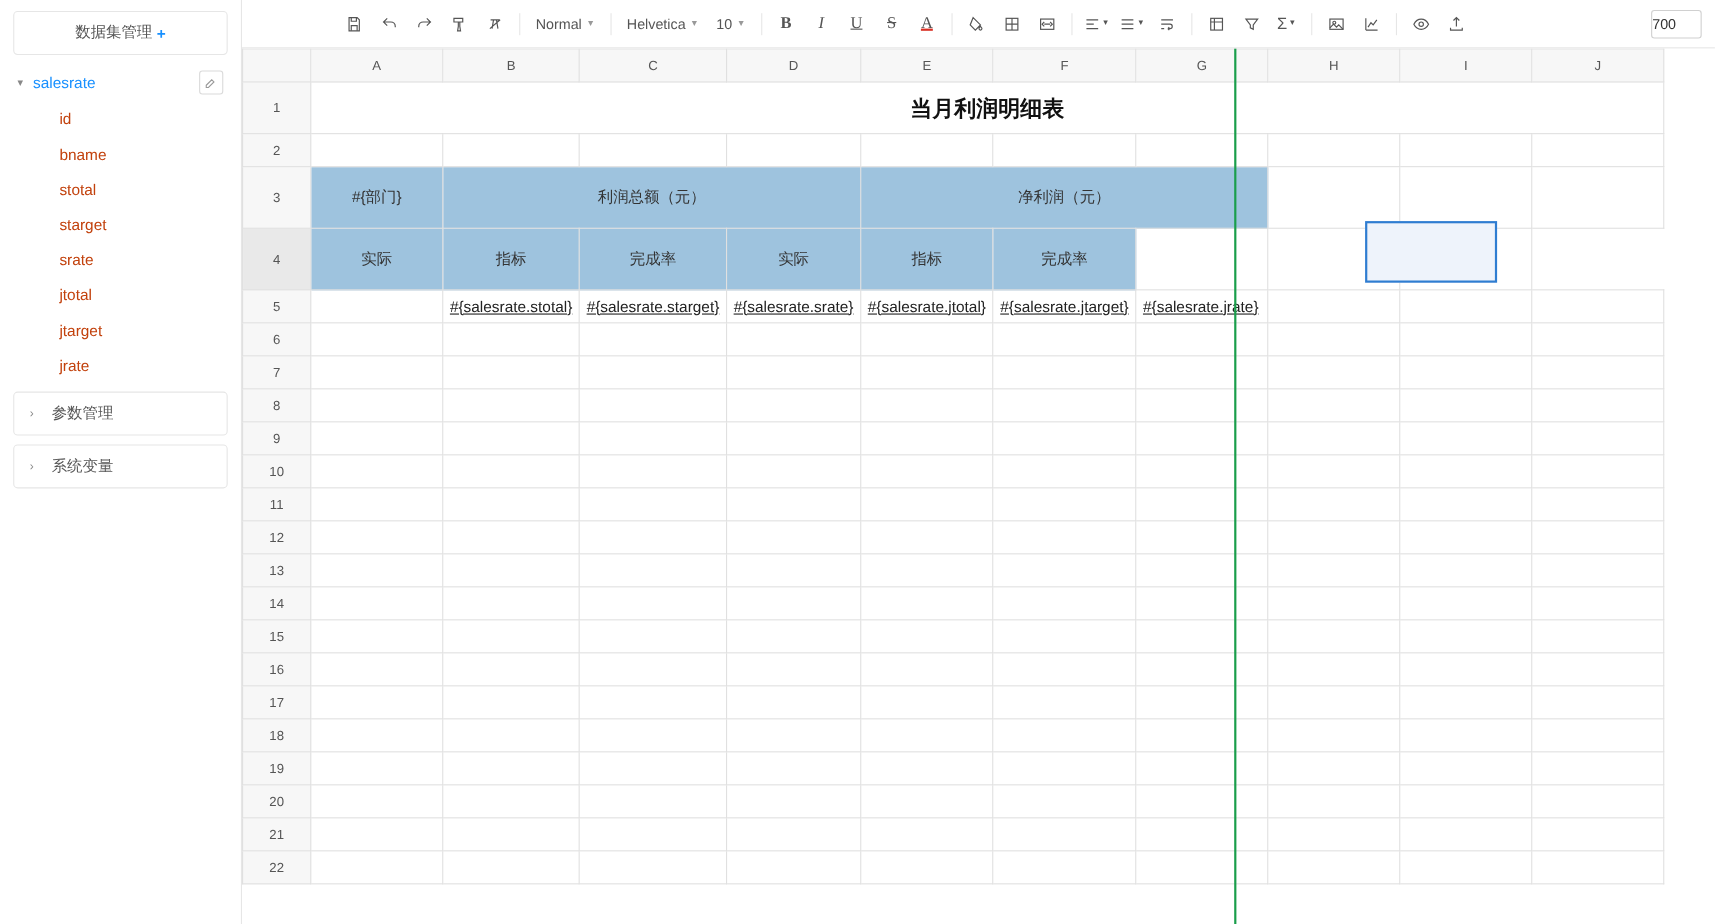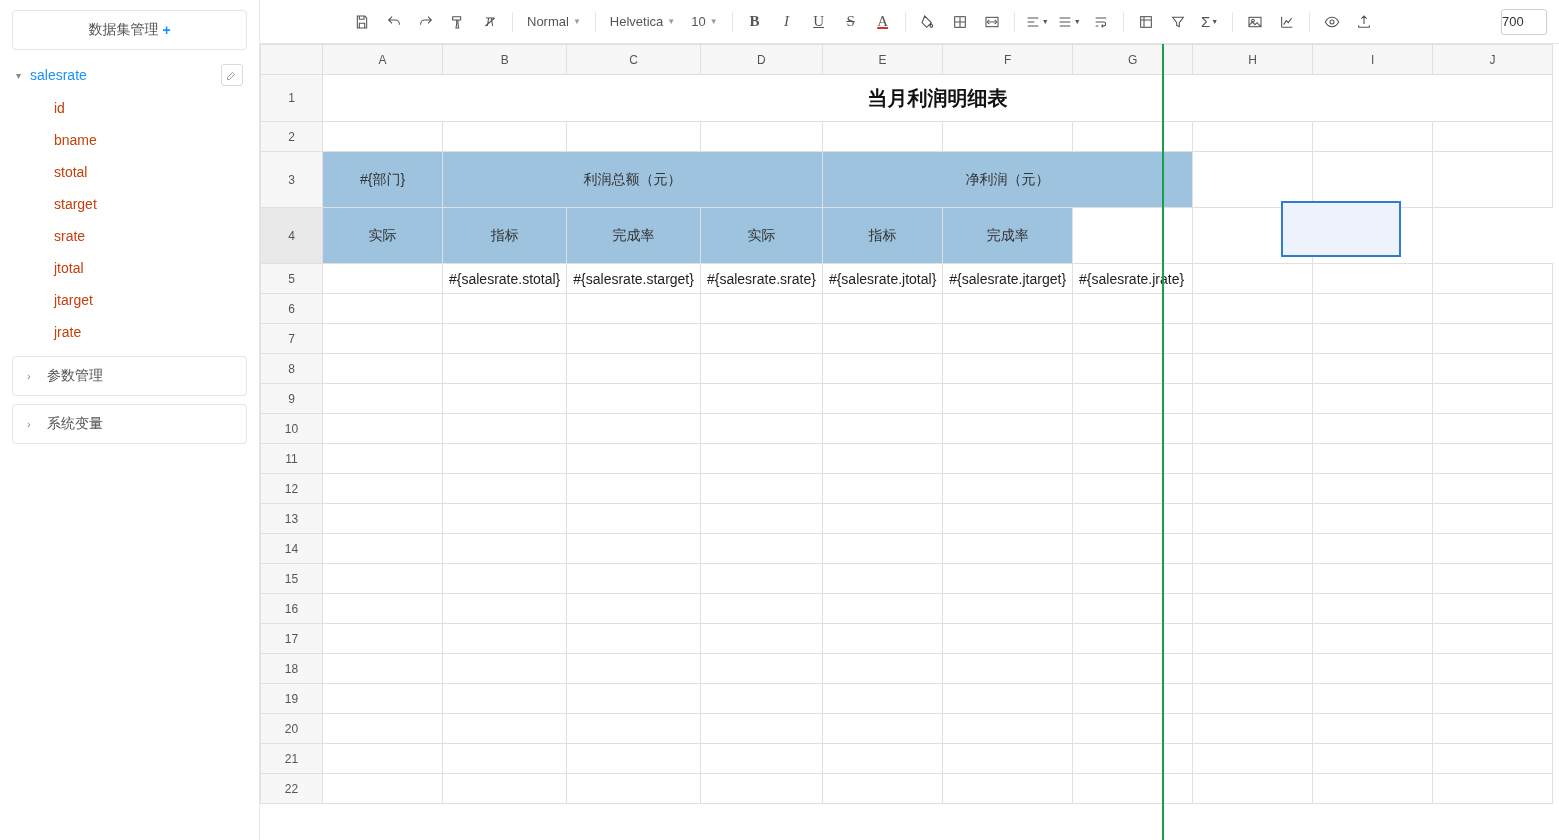--- a/index.html
+++ b/index.html
@@ -1,20 +1,20 @@
 <!DOCTYPE html>
 <html><head>
 <meta charset="utf-8">
 <style>
 * { box-sizing: border-box; margin: 0; padding: 0; }
 body { font-family: "Helvetica Neue", Helvetica, Arial, sans-serif; font-size: 13px; color: #333; background: #fff; }
 .app { display: flex; width: 1559px; height: 840px; }
 
 
-.sidebar { width: 260px; border-right: 1px solid #e6e6e6; padding: 10px 12px; overflow-y: auto; }
+.sidebar { width: 220px; border-right: 1px solid #e6e6e6; padding: 10px 12px; overflow-y: auto; }
 .panel-btn { display: flex; align-items: center; justify-content: center; border: 1px solid #e6e6e6; border-radius: 4px; padding: 10px 14px; margin-bottom: 8px; font-size: 14px; color: #555; cursor: pointer; }
 .panel-btn .plus { color: #1890ff; margin-left: 4px; font-weight: bold; }
 .tree-item { display: flex; align-items: center; padding: 6px 4px; font-size: 14px; color: #1a1a1a; cursor: pointer; }
 .tree-item.root { color: #1890ff; }
 .tree-caret { width: 14px; font-size: 10px; color: #888; }
 .tree-item.root .lbl { flex: 1; }
 .edit-box { border: 1px solid #dadada; border-radius: 3px; width: 22px; height: 22px; display: inline-flex; align-items: center; justify-content: center; margin-left: 4px; color: #999; }
 .tree-leaf { padding: 8px 4px 8px 42px; font-size: 14px; color: #c2410c; cursor: pointer; }
 .section-btn { display: flex; align-items: center; border: 1px solid #e6e6e6; border-radius: 4px; padding: 10px 14px; margin-top: 8px; font-size: 14px; color: #555; cursor: pointer; }
 .section-btn .chev { width: 20px; color: #888; font-size: 11px; }
@@ -39,21 +39,21 @@
 .sheet th.colh, .sheet th.rowh, .sheet th.corner { background: #f7f7f7; color: #555; font-size: 12px; text-align: center; }
 .sheet th.corner { width: 62px; }
 .sheet th.colh { height: 26px; }
 .sheet th.rowh { width: 62px; }
 .sheet th.rowh.sel { background: #e9e9e9; }
 .cell { padding: 0 6px; height: 100%; display: flex; align-items: center; overflow: hidden; white-space: nowrap; }
 .title-cell { font-size: 20px; font-weight: 700; color: #111; justify-content: center; height: 46px; }
 td.hdr { background: #9ec3de; color: #333; font-size: 14px; }
 td.hdr .cell { justify-content: center; height: 100%; }
 td.hdr.tall { height: 56px; }
-td.data { font-size: 14px; color: #222; }
+td.data { font-size: 14px; color: #222; text-decoration: underline; }
 td.data .cell { justify-content: flex-start; }
 .freeze-line { position: absolute; top: 0; bottom: 0; width: 2px; background: #1a9e4b; pointer-events: none; }
 .selected-cell-border { position: absolute; border: 2px solid #2f7dd1; background: #eef3fb; pointer-events: none; }
 
 .colw { width: 120px; }
 </style>
 </head>
 <body>
 
 <div class="app">

